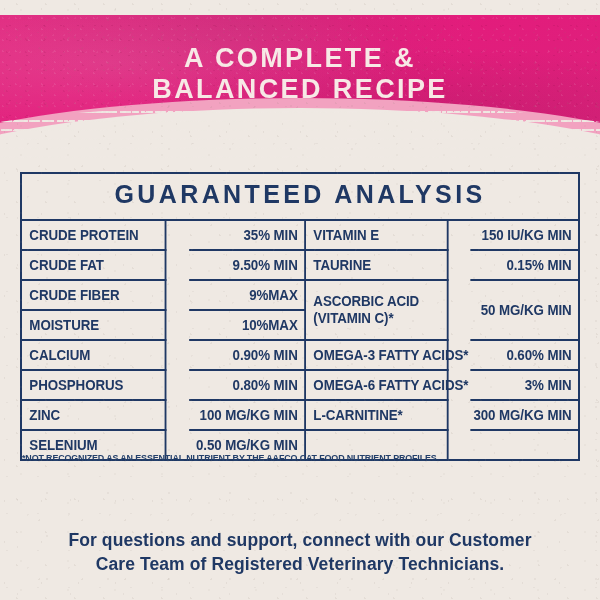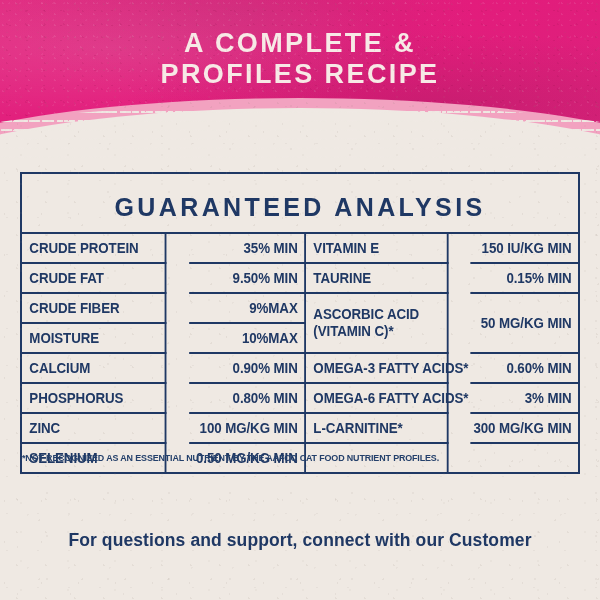--- a/index.html
+++ b/index.html
@@ -35,21 +35,21 @@
       radial-gradient(circle at 23% 88%, rgba(140,125,115,.15) 0 1px, transparent 1px),
       radial-gradient(circle at 45% 35%, rgba(160,145,135,.13) 0 1px, transparent 1px),
       radial-gradient(circle at 68% 71%, rgba(160,145,135,.16) 0 1px, transparent 1px);
     background-size: 37px 41px, 53px 47px, 29px 33px, 61px 43px, 43px 59px, 31px 37px, 47px 29px, 41px 53px;
     z-index: 40;
   }
 
   
   .banner {
     position: absolute;
-    top: 0; left: 0;
+    top: 15px; left: 0;
     width: 600px;
     height: 160px;
     background:
       radial-gradient(ellipse at 18% 30%, rgba(255,255,255,.10) 0%, transparent 45%),
       radial-gradient(ellipse at 72% 68%, rgba(120,20,70,.22) 0%, transparent 50%),
       radial-gradient(ellipse at 40% 8%,  rgba(150,60,110,.22) 0%, transparent 46%),
       linear-gradient(160deg, #E02A80 0%, #E31C7C 45%, #D9237B 100%);
     overflow: hidden;
   }
   .banner-grain {
@@ -129,21 +129,21 @@
     border: 2px solid #1F3864;
     background: transparent;
   }
   .ga-heading {
     text-align: center;
     color: #1F3864;
     font-family: "Liberation Sans", sans-serif;
     font-weight: 700;
     font-size: 25px;
     letter-spacing: 3.4px;
-    padding: 19px 0 10px;
+    padding: 6px 0 10px;
     border-bottom: 2px solid #1F3864;
   }
 
   .ga-grid {
     display: grid;
     grid-template-columns: 157px 127px 155px 117px;
     grid-auto-rows: minmax(0, auto);
     text-align: center;
   }
 
@@ -213,21 +213,21 @@
 </style>
 </head>
 <body>
 
 <div id="page">
 
   <div class="banner">
     <div class="banner-grain"></div>
     <div class="banner-title">
       <div>A COMPLETE &amp;</div>
-      <div>PROFILES RECIPE</div>
+      <div>BALANCED RECIPE</div>
     </div>
   </div>
 
   <div class="arc-pink"></div>
   <div class="arc-cream"></div>
   <div class="arc-edge"></div>
 
   <div class="content">
 
     <div class="ga-box">
@@ -277,18 +277,19 @@
         <div class="cell last-row empty"></div>
         <div class="cell val last-row last-col empty"></div>
 
       </div>
     </div>
 
     <div class="footnote">*NOT RECOGNIZED AS AN ESSENTIAL NUTRIENT BY THE AAFCO CAT FOOD NUTRIENT PROFILES.</div>
 
     <div class="support">
       <div>For questions and support, connect with our Customer</div>
+      <div>Care Team of Registered Veterinary Technicians.</div>
     </div>
 
   </div>
 
   <div class="texture"></div>
 </div>
 
 </body></html>

